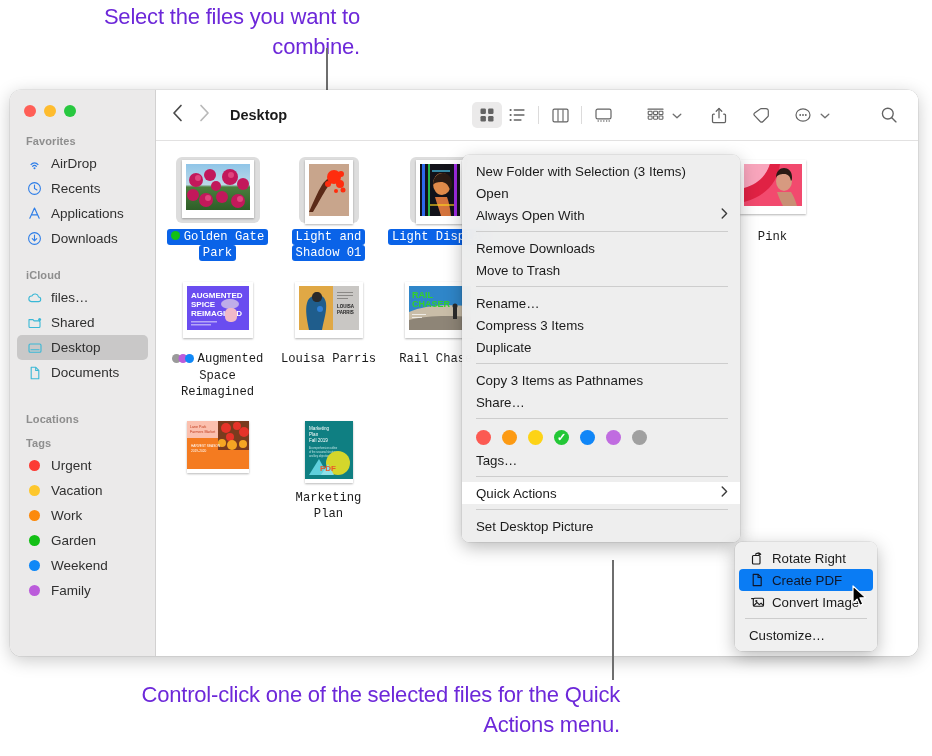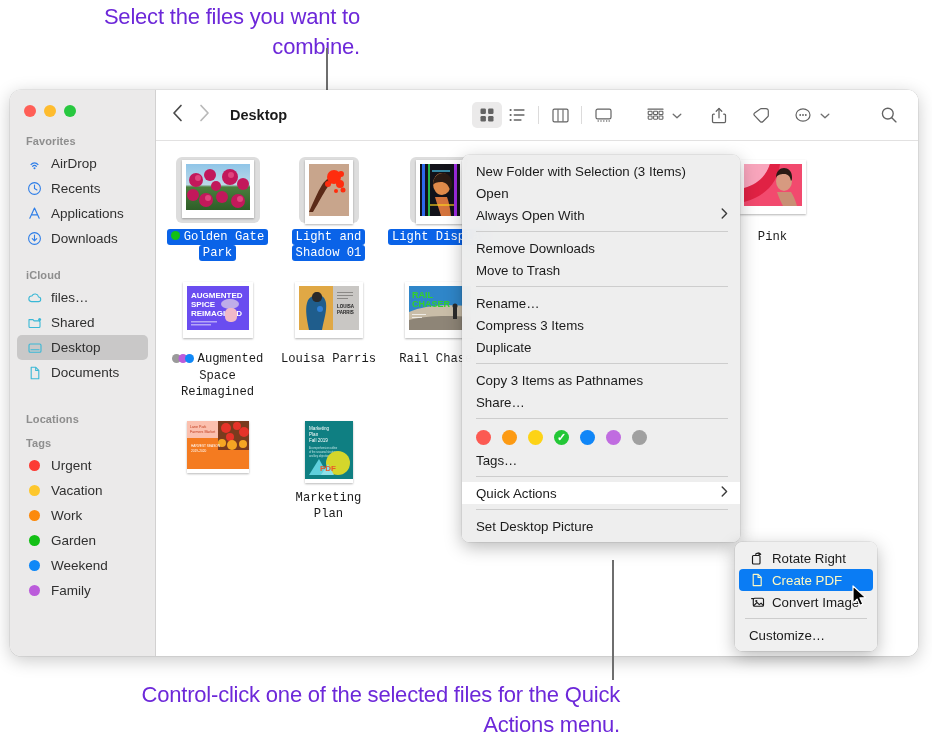--- a/index.html
+++ b/index.html
@@ -186,21 +186,21 @@
     border-radius: 7px;
     box-shadow: 0 5px 18px rgba(0,0,0,0.28), 0 0 0 0.5px rgba(0,0,0,0.13);
     padding: 5px 0;
     z-index: 60; font-size: 13.3px; color: #1b1b1b;
   }
   .sm-item {
     height: 22px; display: flex; align-items: center; gap: 7px;
     padding: 0 10px; margin: 0 4px; border-radius: 4px;
     white-space: nowrap;
   }
-  .sm-item.sel { background: #0a7cf4; color: #fef9c3; }
+  .sm-item.sel { background: #0a7cf4; color: #0f172a; }
   .sm-ico { width: 16px; display:flex; align-items:center; justify-content:center; flex:none; }
   .sm-sep { height:1px; background:#cdcdcd; margin: 5px 10px; }
 
   #cursor { position: absolute; left: 852px; top: 585px; z-index: 70; }
 </style>
 </head>
 <body>
 
 <div class="caption" id="caption-top">Select the files you want to combine.</div>
 <div class="leader" id="leader-top"></div>

